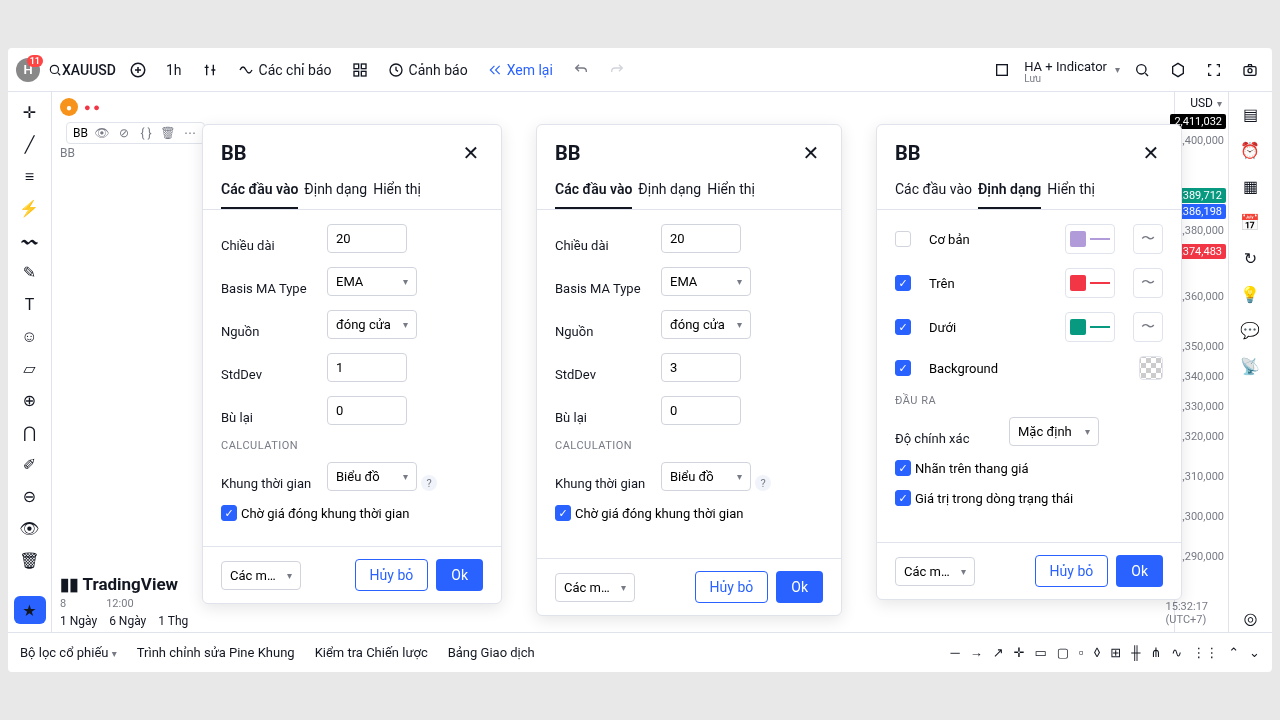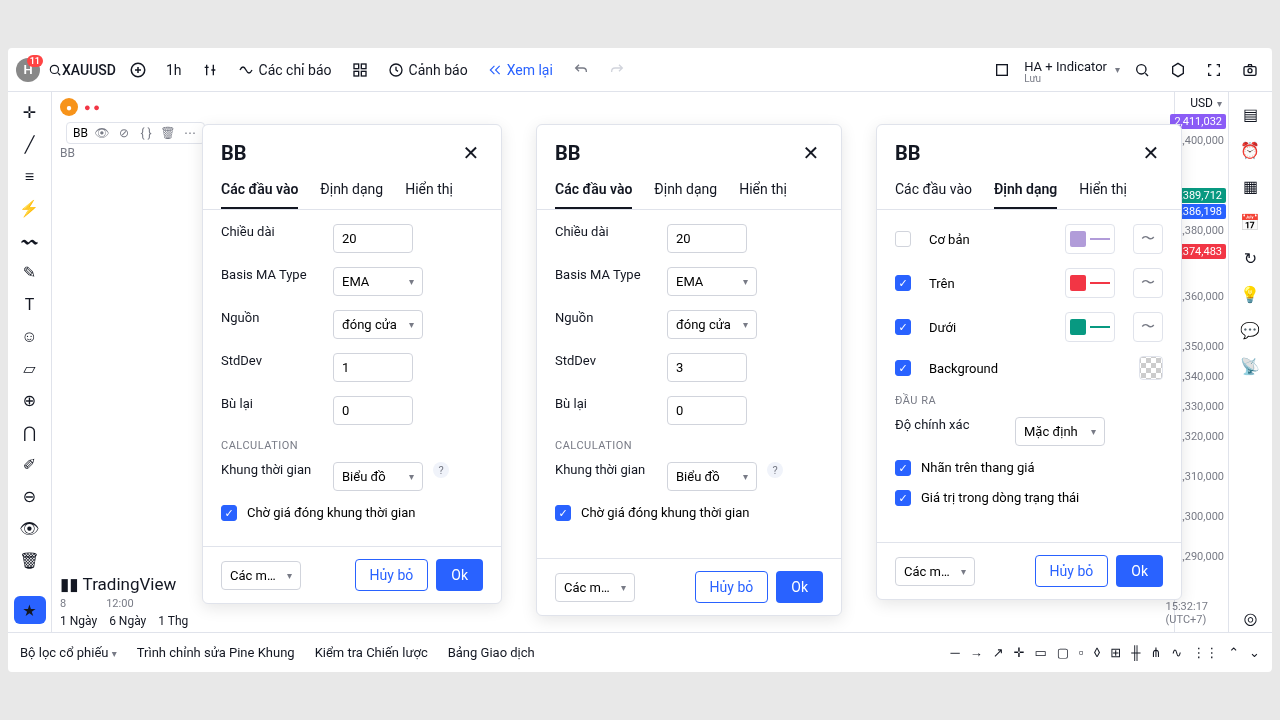--- a/index.html
+++ b/index.html
@@ -19,41 +19,41 @@
 .main{flex:1;display:flex;overflow:hidden}
 .left-tools{width:44px;border-right:1px solid #e0e3eb;display:flex;flex-direction:column;align-items:center;padding-top:6px;gap:4px}
 .left-tools .tool{width:32px;height:28px;display:flex;align-items:center;justify-content:center;color:#131722;cursor:pointer;font-size:16px}
 .star-tool{background:#2962ff;color:#fff;border-radius:6px;margin-top:auto;margin-bottom:8px}
 .chart-area{flex:1;position:relative;background:#fff}
 .symbol-row{display:flex;align-items:center;gap:6px;padding:6px 8px;font-size:13px;color:#131722}
 .sym-icon{width:18px;height:18px;border-radius:50%;background:#f7931a;display:inline-flex;align-items:center;justify-content:center;color:#fff;font-size:10px}
 .ind-pill{display:flex;align-items:center;gap:6px;padding:2px 6px;border:1px solid #e0e3eb;border-radius:4px;margin-left:8px;font-size:12px}
 .ind-pill .mini{width:16px;height:16px;display:flex;align-items:center;justify-content:center;color:#787b86;cursor:pointer}
 .bb-label{position:absolute;left:8px;top:54px;font-size:12px;color:#787b86}
-.tv-logo{position:absolute;left:8px;bottom:38px;font-size:17px;font-weight:400;color:#131722}
+.tv-logo{position:absolute;left:8px;bottom:38px;font-size:17px;font-weight:700;color:#131722}
 .time-labels{position:absolute;left:8px;bottom:22px;font-size:11px;color:#787b86;display:flex;gap:40px}
 .range-tabs{position:absolute;left:8px;bottom:4px;font-size:12px;color:#131722;display:flex;gap:12px}
 .price-axis{position:absolute;right:0;top:0;width:54px;border-left:1px solid #e0e3eb;height:100%}
 .price-tick{position:absolute;right:4px;font-size:11px;color:#787b86}
 .price-badge{position:absolute;right:2px;font-size:11px;color:#fff;padding:1px 4px;border-radius:2px}
 .ccy{position:absolute;right:6px;top:4px;font-size:12px;color:#131722;display:flex;align-items:center;gap:4px}
 .clock{position:absolute;right:20px;bottom:6px;font-size:11px;color:#787b86}
 .right-tools{width:44px;border-left:1px solid #e0e3eb;display:flex;flex-direction:column;align-items:center;padding-top:8px;gap:8px}
 .right-tools .tool{width:32px;height:28px;display:flex;align-items:center;justify-content:center;color:#131722;cursor:pointer}
 .bottom-bar{height:40px;border-top:1px solid #e0e3eb;display:flex;align-items:center;padding:0 12px;gap:20px;font-size:13px;color:#131722}
 .bottom-icons{margin-left:auto;display:flex;gap:10px;align-items:center}
 .dialog{position:absolute;background:#fff;border:1px solid #e0e3eb;border-radius:6px;box-shadow:0 4px 16px rgba(0,0,0,.1);display:flex;flex-direction:column}
 .dlg-head{display:flex;align-items:center;justify-content:space-between;padding:16px 18px 8px}
 .dlg-title{font-size:20px;font-weight:700;color:#131722}
 .dlg-close{font-size:20px;color:#131722;cursor:pointer;width:24px;height:24px;display:flex;align-items:center;justify-content:center}
-.dlg-tabs{display:flex;gap:22px;padding:0 18px;border-bottom:1px solid #e0e3eb}
+.dlg-tabs{display:flex;gap:6px;padding:0 18px;border-bottom:1px solid #e0e3eb}
 .dlg-tab{padding:8px 0 10px;font-size:14px;color:#131722;cursor:pointer;border-bottom:2px solid transparent}
 .dlg-tab.active{border-bottom-color:#131722;font-weight:600}
 .dlg-body{padding:14px 18px;flex:1;overflow:auto;font-size:13px}
-.frow{display:flex;align-items:flex-start;margin-bottom:14px;gap:10px}
+.frow{display:flex;align-items:flex-end;margin-bottom:14px;gap:4px}
 .flabel{width:102px;color:#131722}
 .finput{border:1px solid #d1d4dc;border-radius:4px;padding:6px 8px;font-size:13px;width:80px}
 .fselect{border:1px solid #d1d4dc;border-radius:4px;padding:6px 8px;font-size:13px;width:90px;background:#fff;display:flex;align-items:center;justify-content:space-between;cursor:pointer}
 .section{font-size:11px;color:#787b86;letter-spacing:.5px;margin:12px 0 10px}
 .checkbox{width:16px;height:16px;border:1px solid #d1d4dc;border-radius:3px;display:inline-flex;align-items:center;justify-content:center;cursor:pointer;flex-shrink:0}
 .checkbox.checked{background:#2962ff;border-color:#2962ff;color:#fff;font-size:11px}
 .help{width:16px;height:16px;border-radius:50%;background:#f0f3fa;color:#787b86;display:flex;align-items:center;justify-content:center;font-size:11px}
 .dlg-foot{display:flex;align-items:center;padding:12px 18px;border-top:1px solid #e0e3eb;gap:8px}
 .btn{padding:7px 14px;border-radius:4px;font-size:14px;cursor:pointer;border:1px solid transparent}
 .btn-primary{background:#2962ff;color:#fff}
@@ -213,21 +213,21 @@
         <span>1 Ngày</span>
         <span>6 Ngày</span>
         <span>1 Thg</span>
       </div>
 
       <div class="price-axis">
         <div class="ccy">
             <span>USD</span> 
             <span class="chev">▾</span>
           </div>
-        <div class="price-badge" style="top:22px;background:#8b5cf6">2,411,032</div>
+        <div class="price-badge" style="top:22px;background:#000000">2,411,032</div>
         <div class="price-tick" style="top:42px">2,400,000</div>
         <div class="price-badge" style="top:96px;background:#089981">2,389,712</div>
         <div class="price-badge" style="top:112px;background:#2962ff">2,386,198</div>
         <div class="price-tick" style="top:132px">2,380,000</div>
         <div class="price-badge" style="top:152px;background:#f23645">2,374,483</div>
         <div class="price-tick" style="top:198px">2,360,000</div>
         <div class="price-tick" style="top:248px">2,350,000</div>
         <div class="price-tick" style="top:278px">2,340,000</div>
         <div class="price-tick" style="top:308px">2,330,000</div>
         <div class="price-tick" style="top:338px">2,320,000</div>

